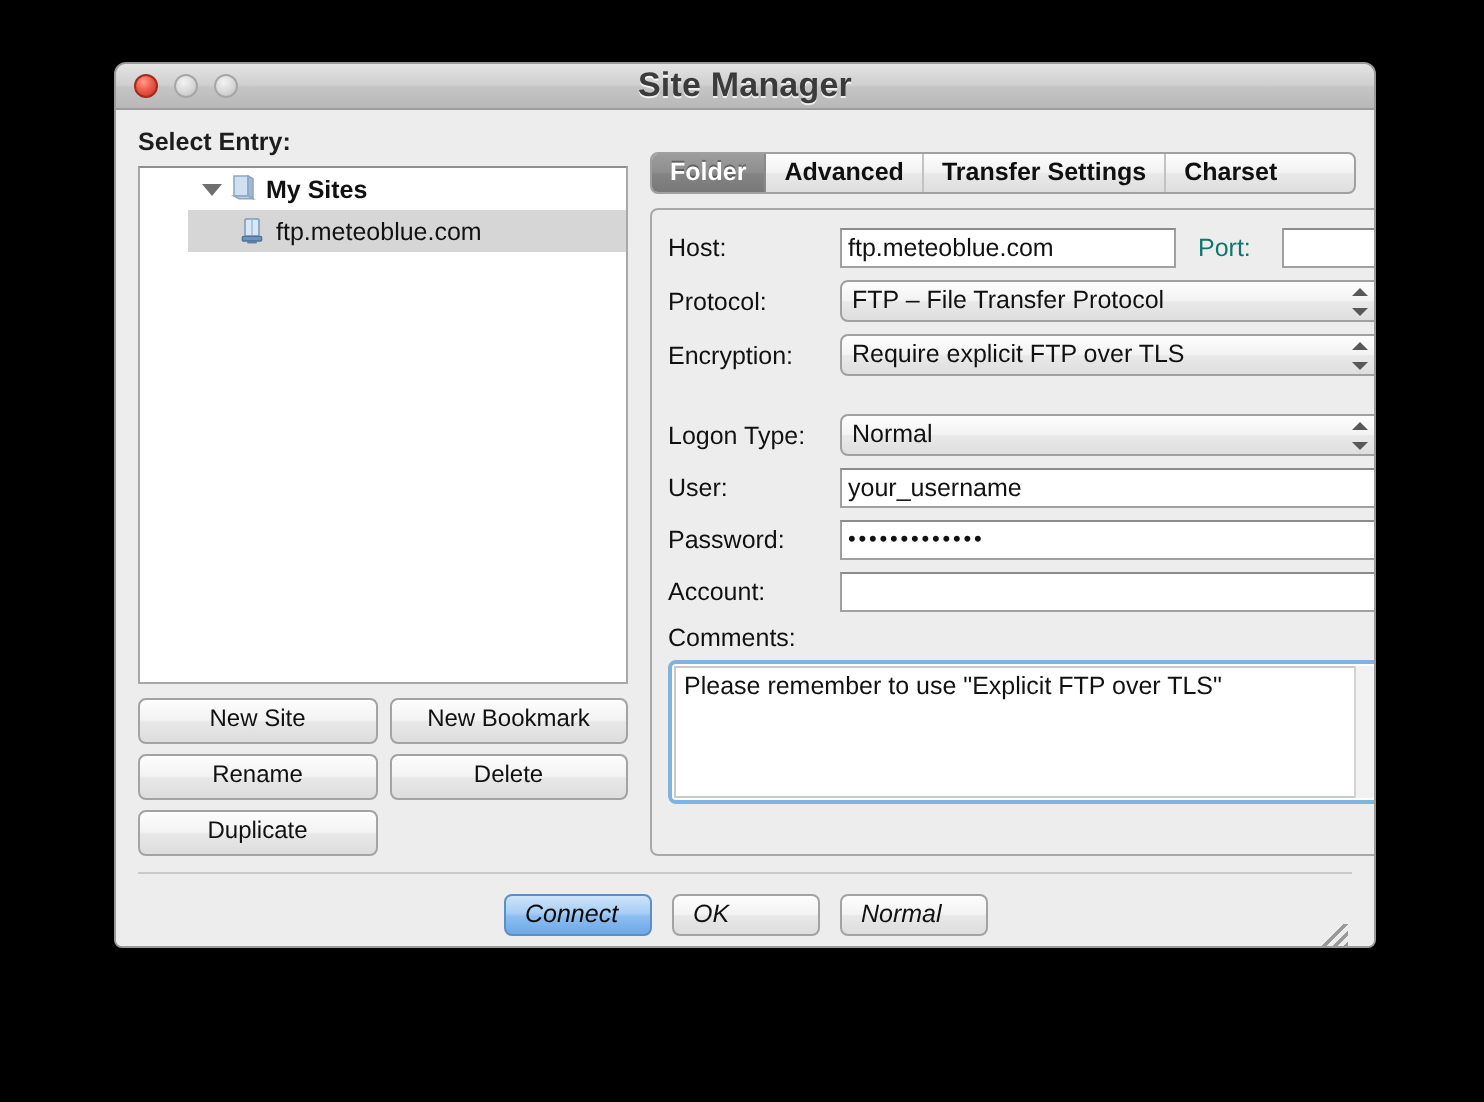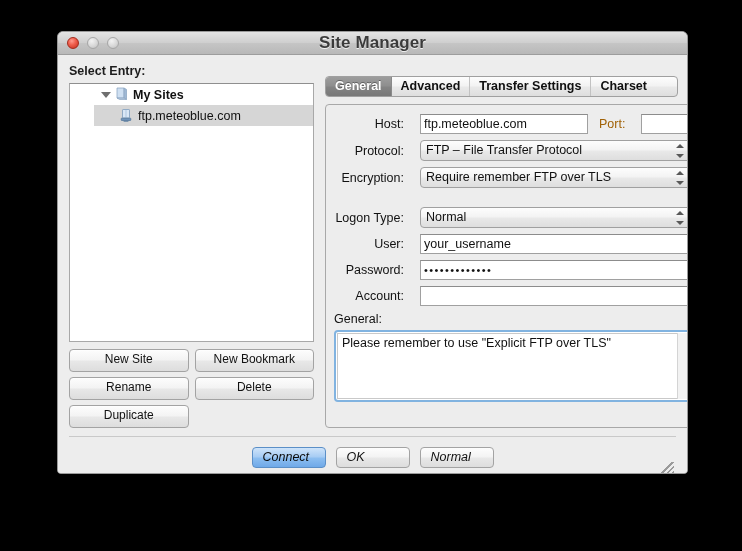--- a/index.html
+++ b/index.html
@@ -231,42 +231,42 @@
 
   .frow {
     display: flex;
     align-items: center;
     margin-bottom: 6px;
   }
   .flabel {
     font-size: 12.5px;
     color: #111111;
     flex: 0 0 86px;
-    text-align: right;
+    text-align: left;
     padding-right: 16px;
     box-sizing: border-box;
     white-space: nowrap;
   }
   .field {
     height: 20px;
     border: 1px solid #a0a0a0;
     border-top-color: #8c8c8c;
     background: #ffffff;
     box-sizing: border-box;
     font-size: 12.5px;
     color: #111111;
     line-height: 18px;
     padding: 0 3px;
     overflow: hidden;
     white-space: nowrap;
   }
   .field.host { width: 168px; flex: 0 0 168px; }
   .portlabel {
     font-size: 12.5px;
-    color: #a16207;
+    color: #0f766e;
     margin-left: 11px;
     margin-right: 16px;
     white-space: nowrap;
   }
   .field.port { width: 50px; flex: 0 0 50px; }
   .field.wide { flex: 1 1 auto; }
 
   .combo {
     height: 21px;
     border: 1px solid #a0a0a0;
@@ -456,21 +456,21 @@
             <div class="btn">New Bookmark</div>
             <div class="btn">Rename</div>
             <div class="btn">Delete</div>
             <div class="btn">Duplicate</div>
           </div>
         </div>
 
         <div class="right-pane">
 
           <div class="tabbar">
-            <div class="tab active">General</div>
+            <div class="tab active">Folder</div>
             <div class="tab">Advanced</div>
             <div class="tab">Transfer Settings</div>
             <div class="tab">Charset</div>
           </div>
 
           <div class="panel">
 
             <div class="frow">
               <span class="flabel">Host:</span>
               <span class="field host">ftp.meteoblue.com</span>
@@ -485,21 +485,21 @@
                 <span class="steppers">
                     <i class="up"></i>
                     <i class="dn"></i>
                   </span>
               </span>
             </div>
 
             <div class="frow">
               <span class="flabel">Encryption:</span>
               <span class="combo">
-                <span>Require remember FTP over TLS</span>
+                <span>Require explicit FTP over TLS</span>
                 <span class="steppers">
                     <i class="up"></i>
                     <i class="dn"></i>
                   </span>
               </span>
             </div>
 
             <div class="gap"></div>
 
             <div class="frow">
@@ -521,21 +521,21 @@
             <div class="frow">
               <span class="flabel">Password:</span>
               <span class="field wide pw-dots">•••••••••••••</span>
             </div>
 
             <div class="frow">
               <span class="flabel">Account:</span>
               <span class="field wide"></span>
             </div>
 
-            <div class="comments-label">General:</div>
+            <div class="comments-label">Comments:</div>
             <div class="comments-wrap">
               <div class="comments-inner">Please remember to use "Explicit FTP over TLS"</div>
               <div class="comments-scroll"></div>
             </div>
 
           </div>
         </div>
       </div>
 
       <div class="footer">

